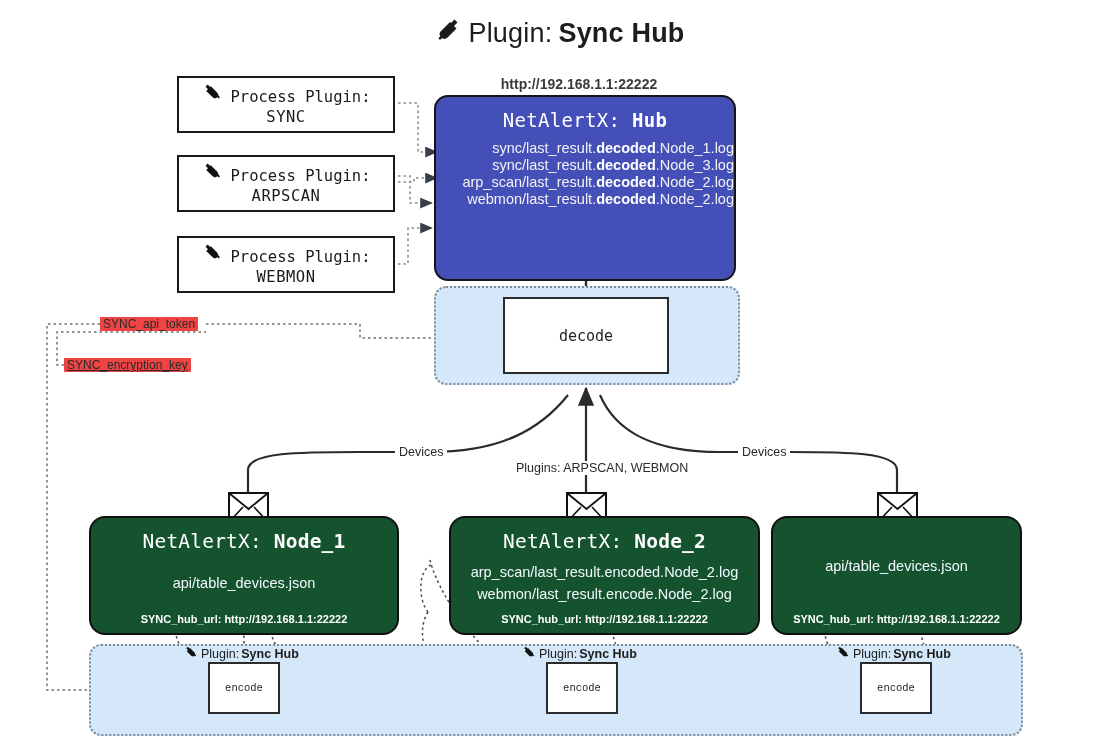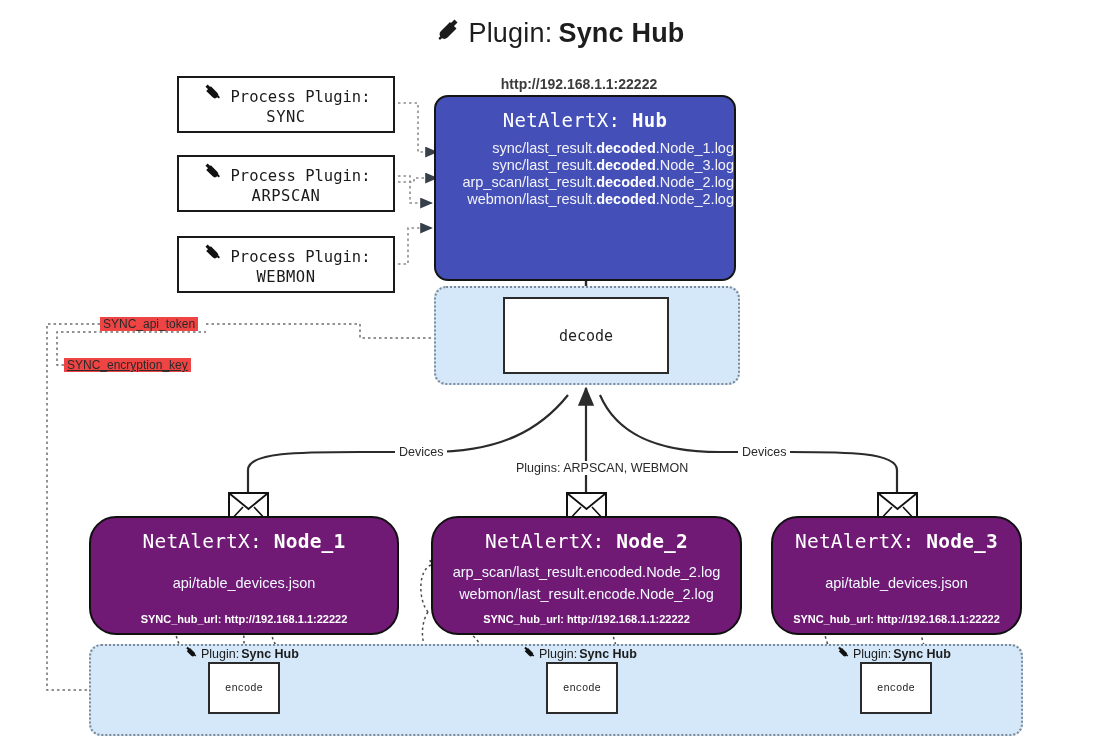--- a/index.html
+++ b/index.html
@@ -79,39 +79,39 @@
   #tok-enc{left:64px;top:358px;text-decoration:underline;}
 
   
   .edgelabel{font-size:12.5px;color:#2a2a2a;background:#ffffff;padding:0 4px;white-space:nowrap;}
   #lbl-dev-left{left:395px;top:445px;}
   #lbl-dev-right{left:738px;top:445px;}
   #lbl-plugins{left:512px;top:461px;}
 
   
   .node{
-    height:119px;background:#701a75;border:2px solid #101010;border-radius:27px;
+    height:119px;background:#14532d;border:2px solid #101010;border-radius:16px;
     box-sizing:border-box;color:#ffffff;position:absolute;
     display:flex;flex-direction:column;align-items:center;
   }
   .node .n-title{
     font-family:"DejaVu Sans Mono","Liberation Mono",monospace;
     font-size:19.5px;margin-top:12px;letter-spacing:.2px;white-space:nowrap;
   }
   .node .n-title b{font-weight:700;}
   .node .n-lines{
     flex:1;display:flex;flex-direction:column;align-items:center;justify-content:center;
     gap:6px;width:100%;
   }
   .node .n-line{font-size:14.5px;color:#f3f9ff;white-space:nowrap;}
   .node .n-foot{
     font-size:11px;font-weight:700;color:#ffffff;margin-bottom:8px;white-space:nowrap;
   }
   #node1{left:89px;top:516px;width:310px;}
-  #node2{left:431px;top:516px;width:311px;}
+  #node2{left:449px;top:516px;width:311px;}
   #node3{left:771px;top:516px;width:251px;}
 
   
   .envelope{width:41px;height:31px;}
 
   
   #encode-strip{
     left:89px;top:644px;width:934px;height:92px;
     background:#d4e8fa;border:2px dotted #7d8a97;border-radius:12px;box-sizing:border-box;
   }
@@ -307,24 +307,20 @@
       <b>Node_2</b>
     </div>
     <div class="n-lines">
       <div class="n-line">arp_scan/last_result.encoded.Node_2.log</div>
       <div class="n-line">webmon/last_result.encode.Node_2.log</div>
     </div>
     <div class="n-foot">SYNC_hub_url: http://192.168.1.1:22222</div>
   </div>
 
   <div class="node" id="node3">
-    <div class="n-title">
-      <span>NetAlertX:</span>
-      <b>Node_3</b>
-    </div>
     <div class="n-lines">
       <div class="n-line">api/table_devices.json</div>
     </div>
     <div class="n-foot">SYNC_hub_url: http://192.168.1.1:22222</div>
   </div>
 
   <div class="abs" id="encode-strip"></div>
 
   <div class="abs plugcap" id="cap1">
     <span>

